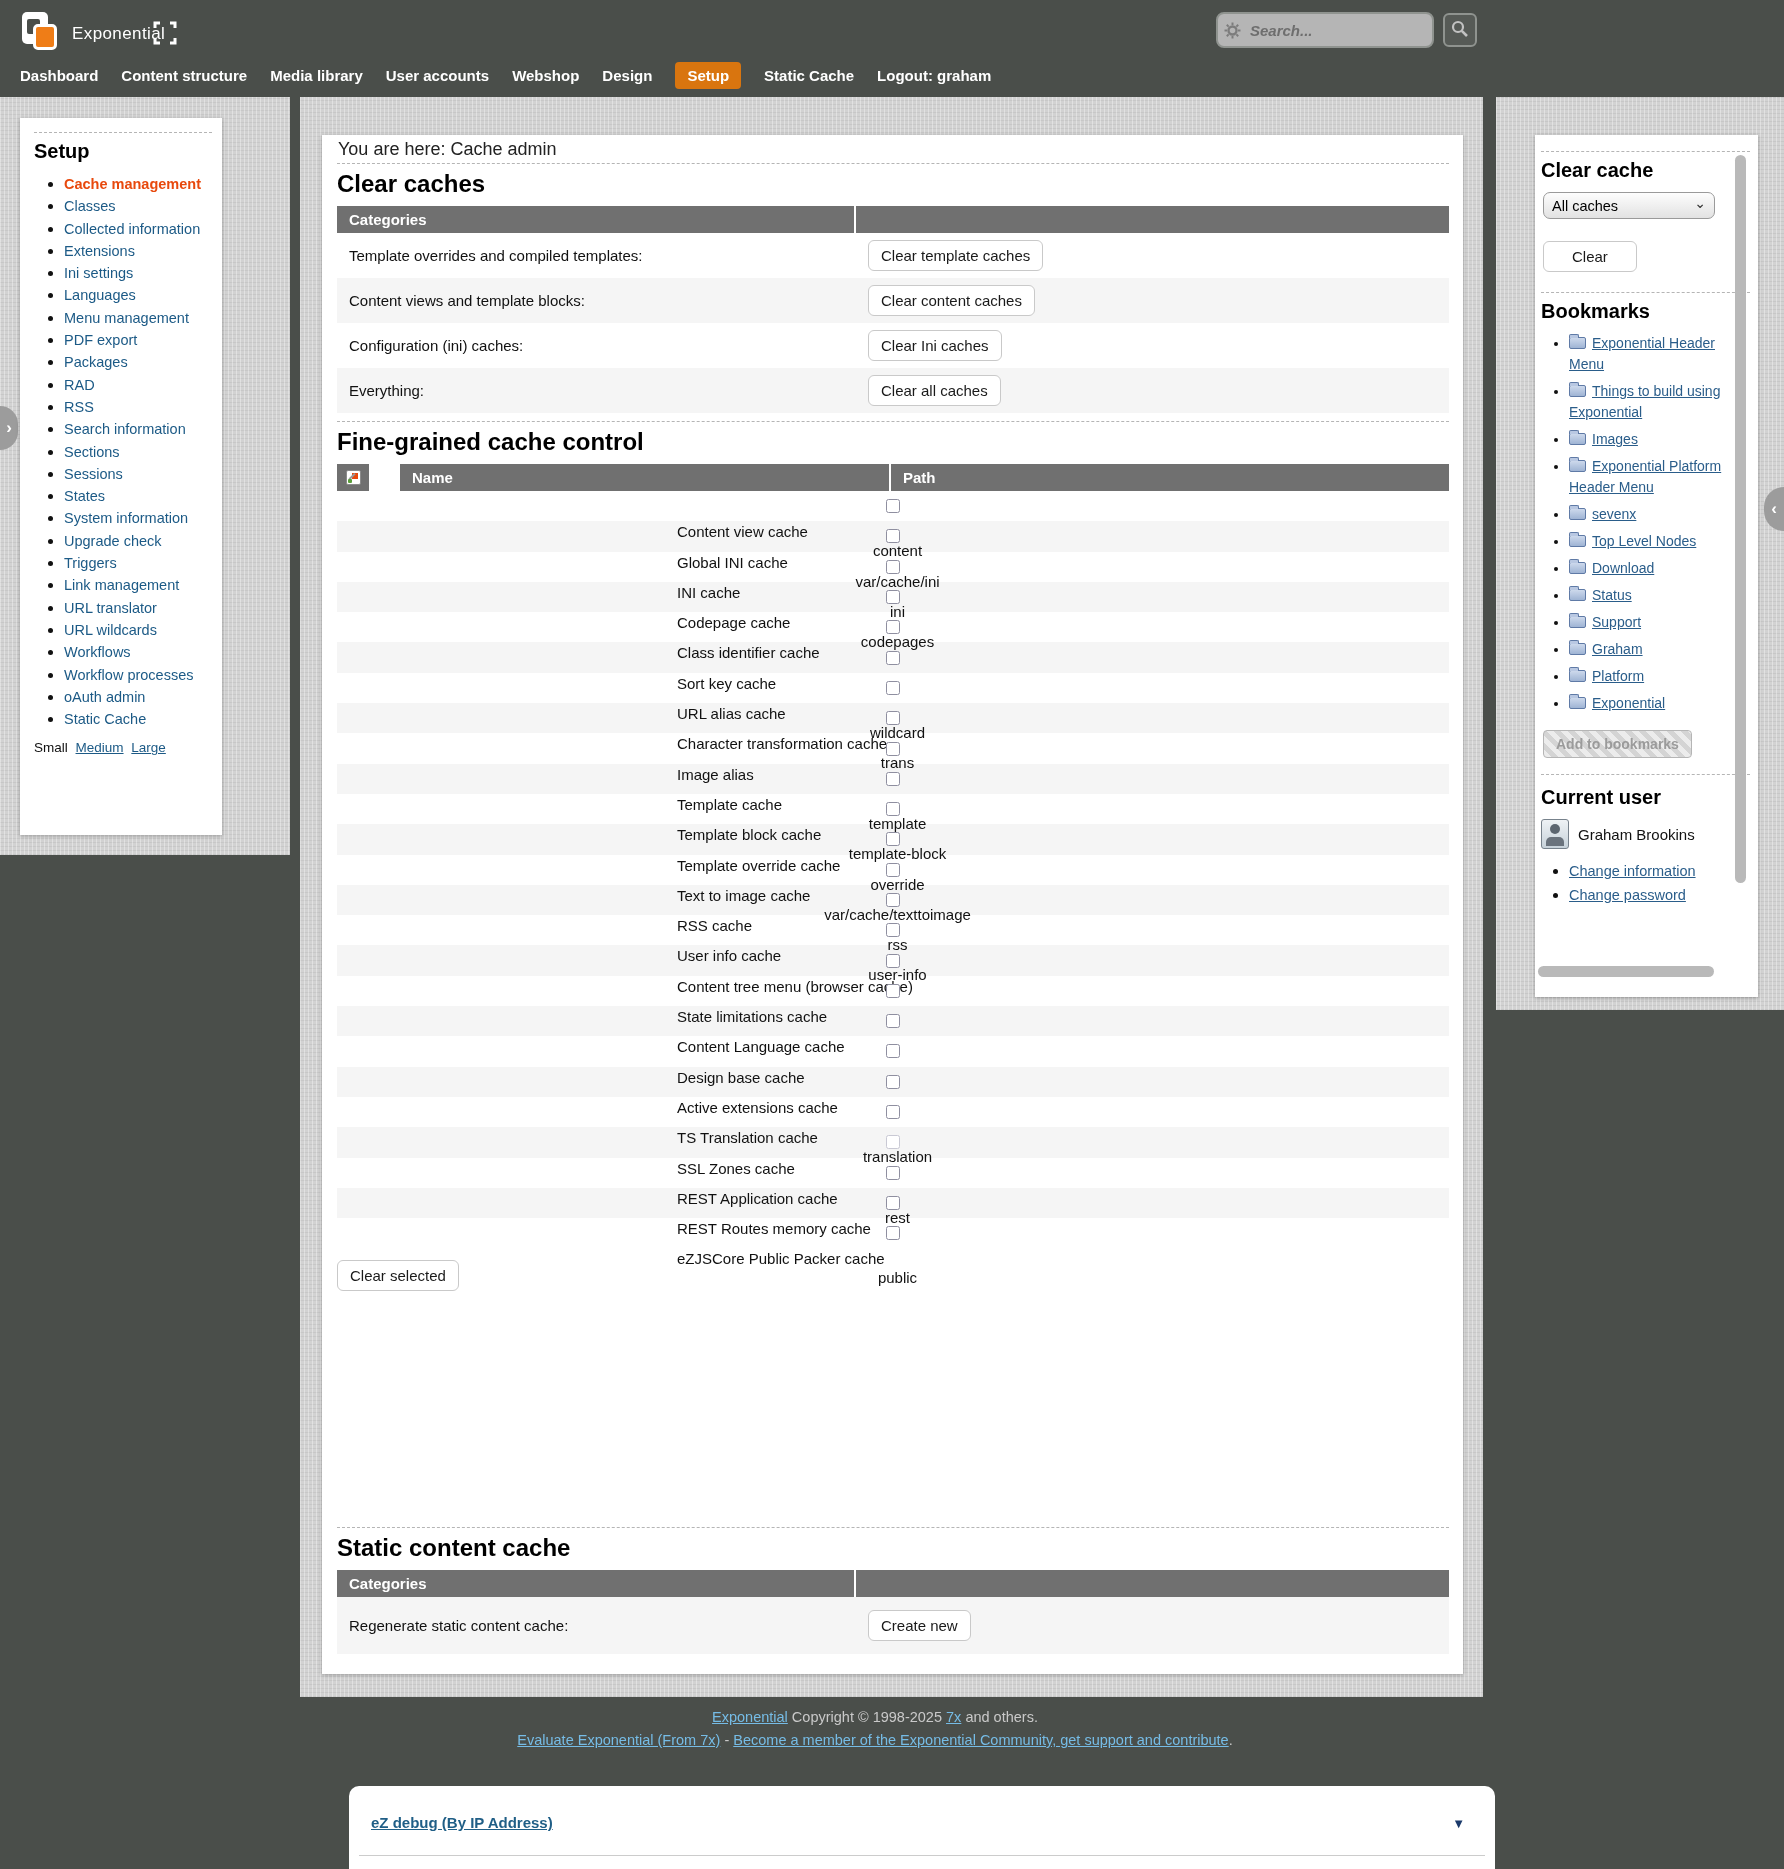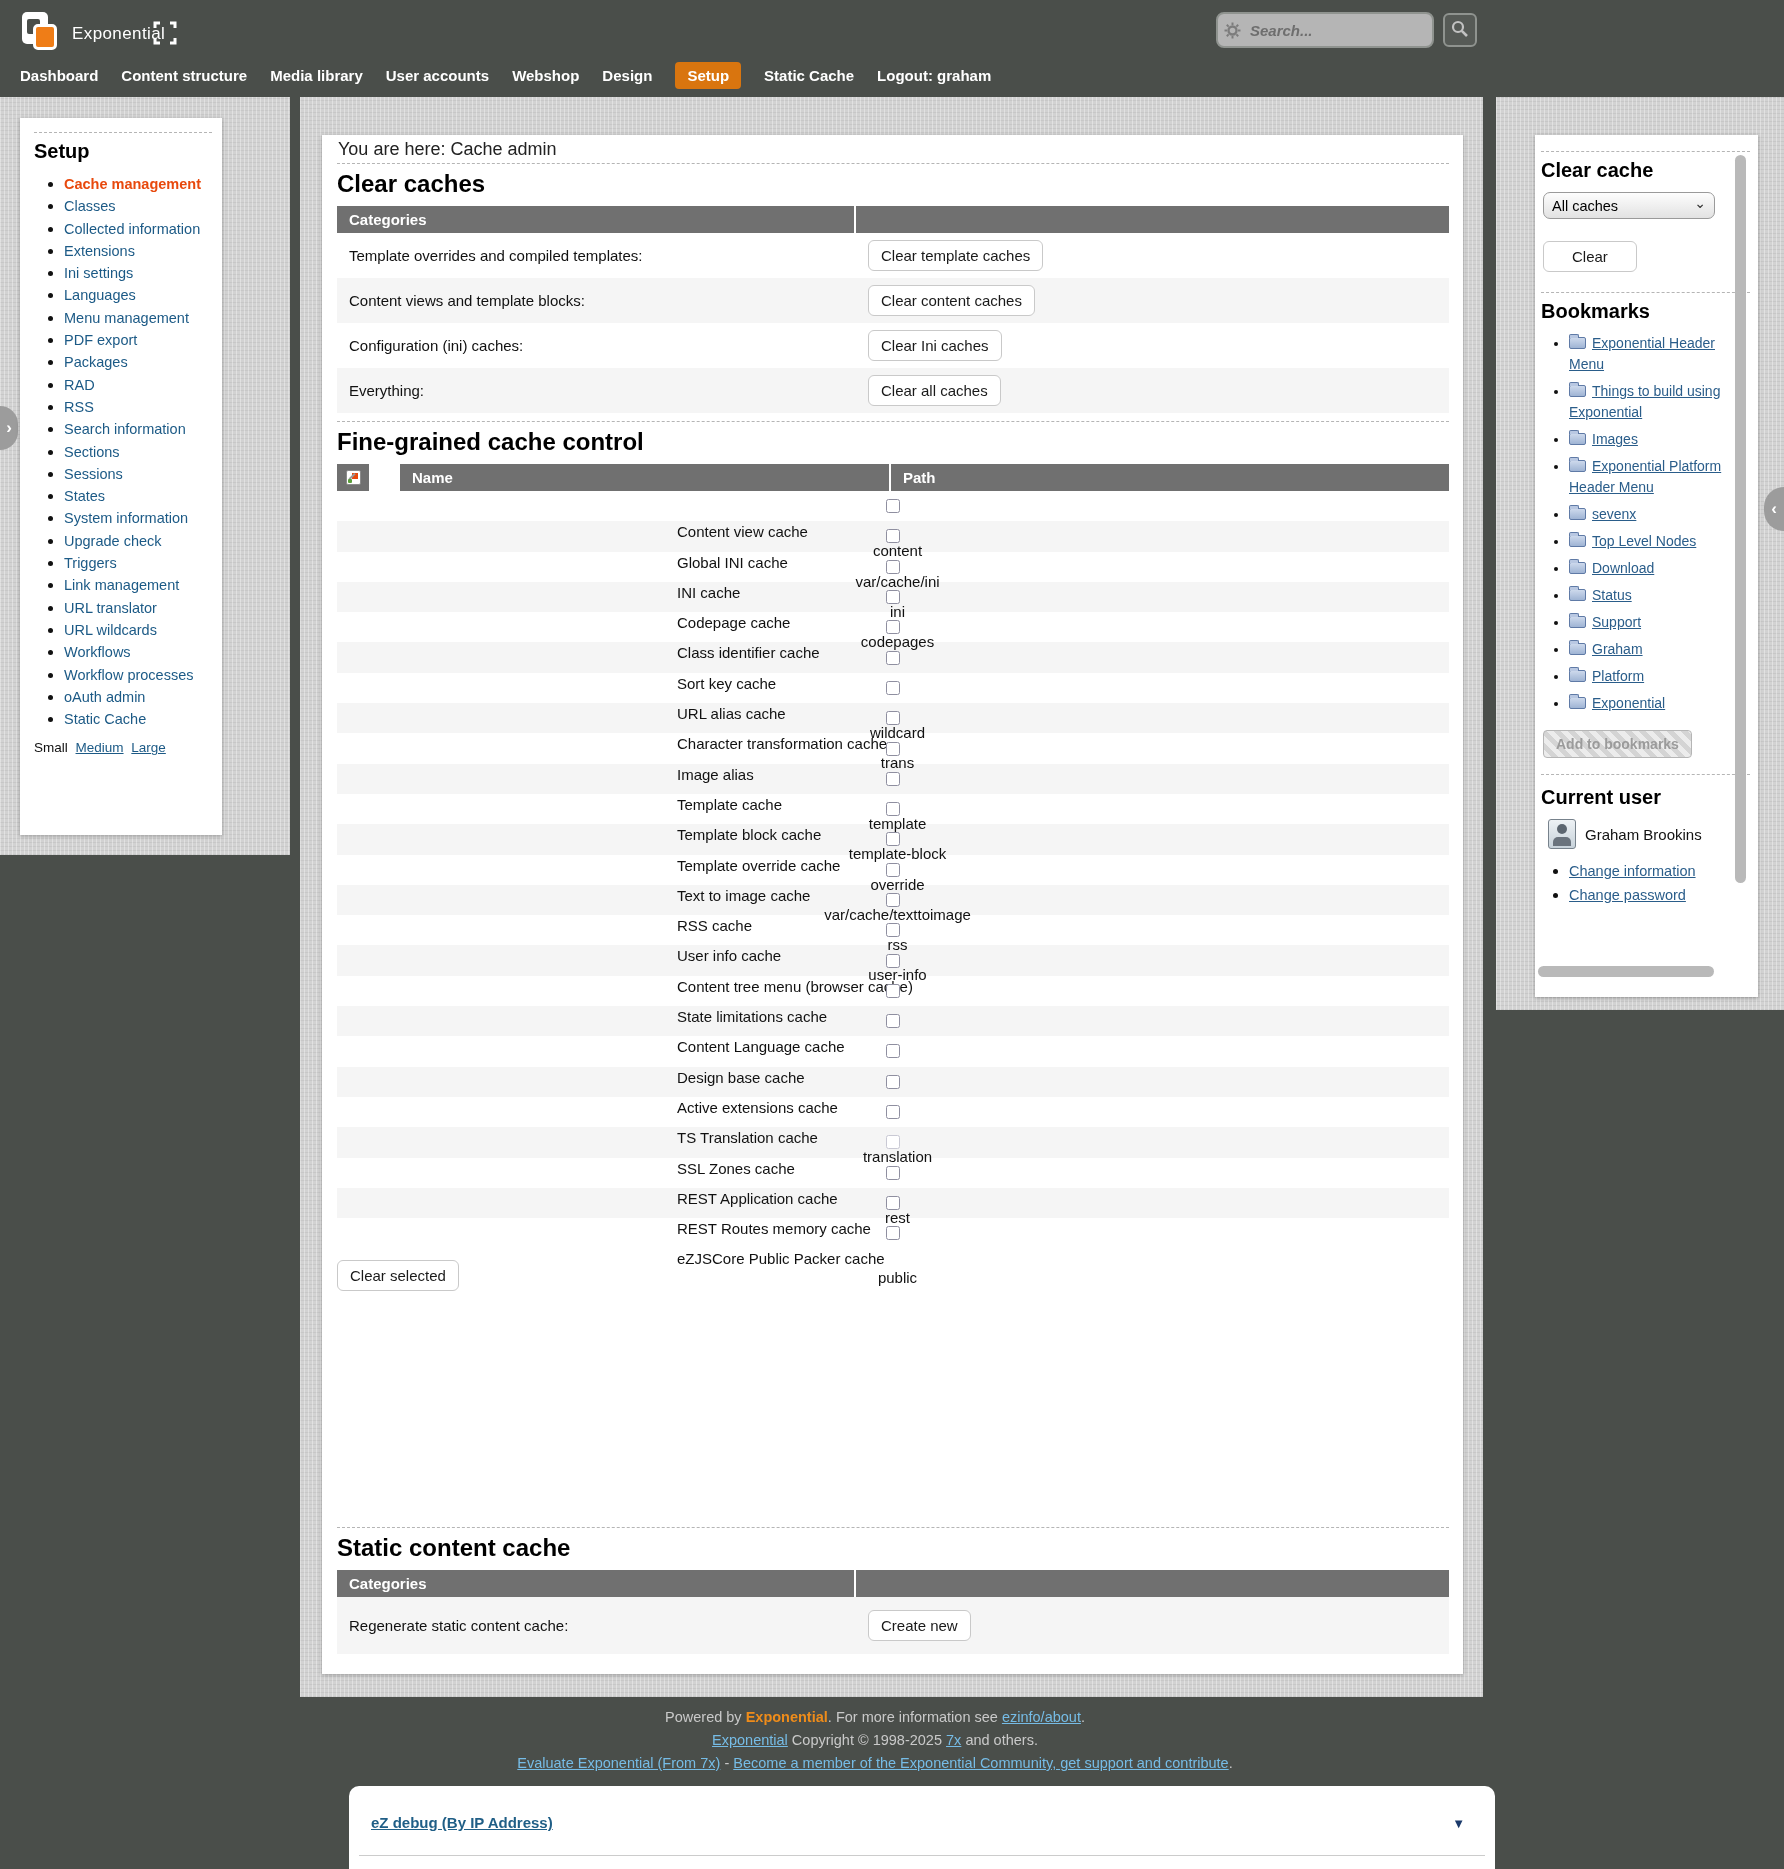--- a/index.html
+++ b/index.html
@@ -89,21 +89,21 @@
   .clear-btn{margin:6px 0 14px 2px;padding:6px 28px;text-align:right;}
   .bm-list{margin:2px 0 0;padding-left:28px;list-style:disc;}
   .bm-list li{line-height:21px;margin-bottom:6px;font-size:14px;}
   .bm-list a{color:#2a5d8a;text-decoration:underline;cursor:pointer;}
   .folder{display:inline-block;width:17px;height:12px;background:linear-gradient(#cdd9ec,#9fb4d4);
     border:1px solid #5f7aa6;border-radius:2px;position:relative;vertical-align:-1px;margin-right:6px;}
   .folder::before{content:"";position:absolute;top:-4px;left:-1px;width:8px;height:3px;background:#b9c8e2;
     border:1px solid #5f7aa6;border-bottom:none;border-radius:2px 2px 0 0;}
   .add-bookmarks{margin:10px 0 0 2px;background:repeating-linear-gradient(45deg,#ececec 0 5px,#d4d4d4 5px 10px);
     border:1px solid #b5b5b5;border-radius:4px;color:#9b9b9b;font-weight:bold;font-size:14px;padding:5px 12px;cursor:default;}
-  .user-row{display:flex;align-items:center;gap:9px;margin:4px 0 10px 7px;font-size:15px;}
+  .user-row{display:flex;align-items:center;gap:9px;margin:4px 0 10px 0;font-size:15px;}
   .avatar{width:28px;height:30px;border:1px solid #77828c;border-radius:3px;
     background:linear-gradient(#eef2f5,#c7d2da);position:relative;flex:none;}
   .avatar::before{content:"";position:absolute;left:8px;top:4px;width:10px;height:10px;border-radius:50%;background:#5c6670;}
   .avatar::after{content:"";position:absolute;left:4px;bottom:2px;width:18px;height:9px;border-radius:5px 5px 0 0;background:#6a737d;}
   .user-links{margin:0;padding-left:28px;list-style:disc;}
   .user-links li{line-height:23px;}
   .user-links a{color:#2a5d8a;text-decoration:underline;font-size:14.5px;cursor:pointer;}
   .vscroll{position:absolute;left:1735px;top:155px;width:11px;height:728px;background:#b9b9b9;border-radius:6px;}
   .hscroll{position:absolute;left:1538px;top:966px;width:176px;height:11px;background:#b9b9b9;border-radius:6px;}
 
@@ -493,21 +493,20 @@
     </div>
     <ul class="user-links">
       <li><a>Change information</a></li>
       <li><a>Change password</a></li>
     </ul>
   </div>
   <div class="vscroll"></div>
   <div class="hscroll"></div>
 
   <div class="footer">
-    <div><span>Powered by </span><span class="orange">Exponential</span><span>. For more information see </span><a>ezinfo/about</a><span>.</span></div>
     <div><a>Exponential</a><span> Copyright © 1998-2025 </span><a>7x</a><span> and others.</span></div>
     <div><a>Evaluate Exponential (From 7x)</a><span> - </span><a>Become a member of the Exponential Community, get support and contribute</a><span>.</span></div>
   </div>
 
   <div class="debug">
     <a class="debug-title">eZ debug (By IP Address)</a>
     <span class="debug-toggle">▼</span>
     <div class="debug-divider"></div>
   </div>
 

